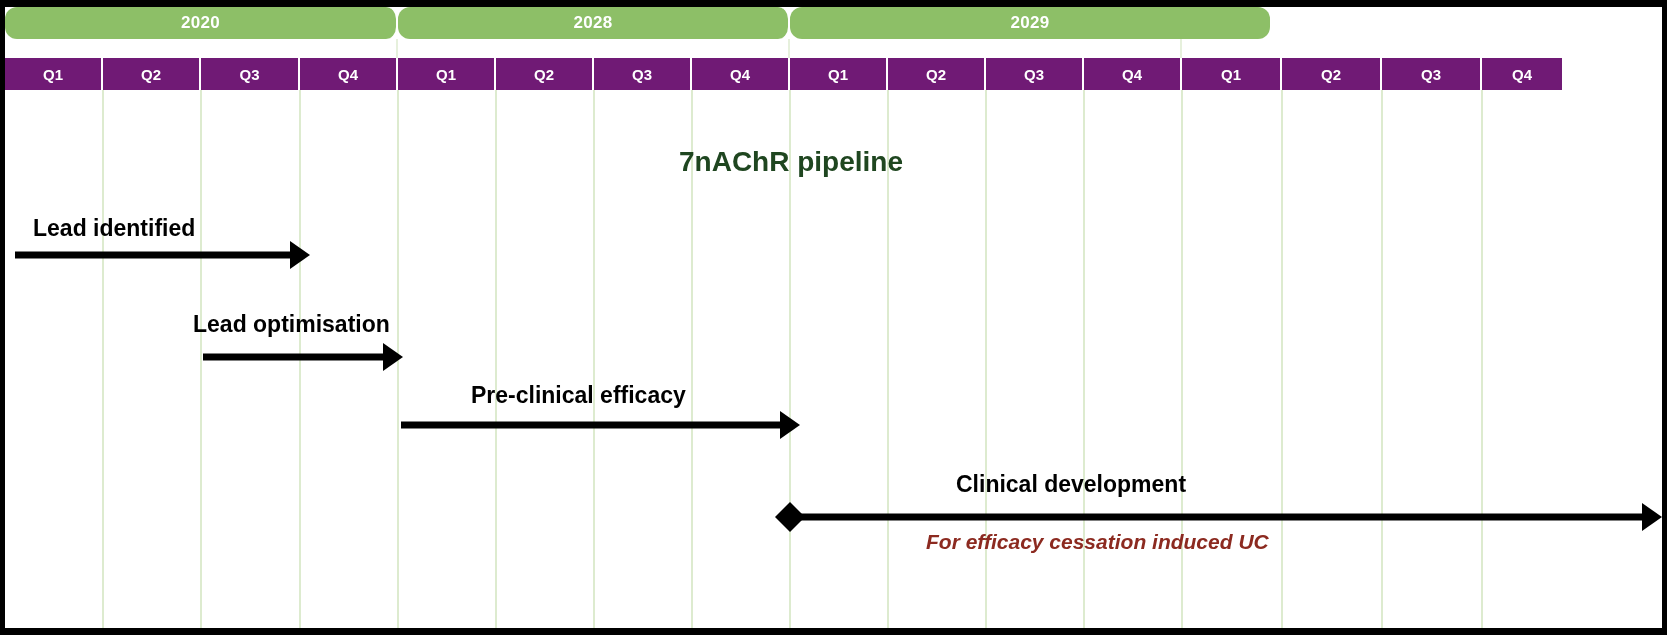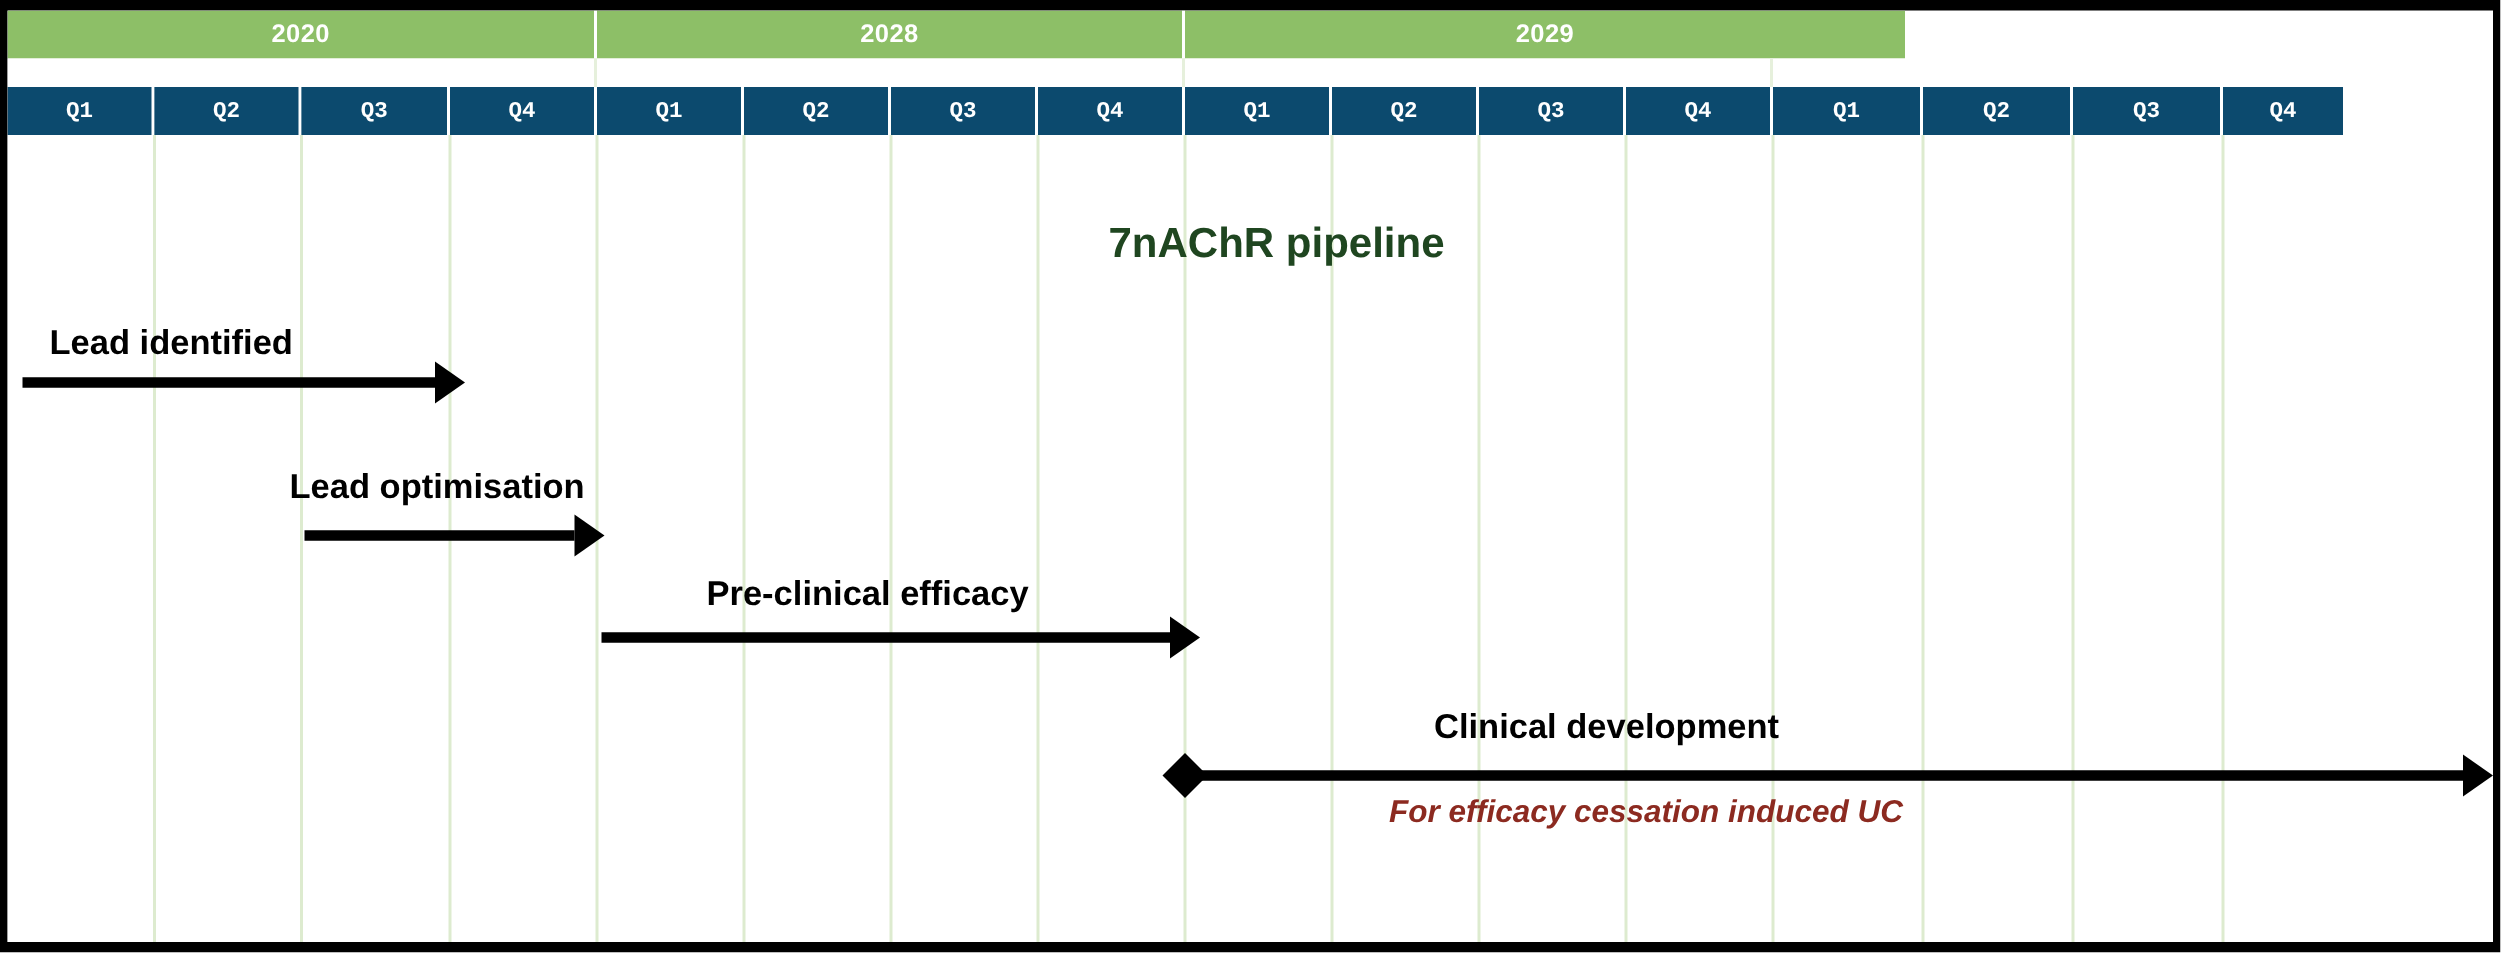--- a/index.html
+++ b/index.html
@@ -36,20 +36,21 @@
     background: #8DBF67;
     color: #ffffff;
     font-size: 17px;
     font-weight: bold;
     display: flex;
     align-items: center;
     justify-content: center;
     box-sizing: border-box;
     border-right: 2px solid #ffffff;
     letter-spacing: 0.3px;
+    border-radius: 12px;
   }
   .year-cell:last-child { border-right: none; }
 
   .spacer-row {
     position: absolute;
     left: 0;
     top: 32px;
     width: 1657px;
     height: 19px;
     background: #ffffff;
@@ -65,30 +66,29 @@
   .quarters-row {
     position: absolute;
     left: 0;
     top: 51px;
     width: 1657px;
     height: 32px;
     display: flex;
   }
   .quarter-cell {
     height: 32px;
-    background: #0c4a6e;
+    background: #701a75;
     color: #ffffff;
     font-size: 15px;
     font-weight: bold;
     display: flex;
     align-items: center;
     justify-content: center;
     box-sizing: border-box;
     border-right: 2px solid #ffffff;
-    font-family: Liberation Mono, monospace;
   }
   .quarter-cell:last-child { border-right: none; }
 
   
   .plot {
     position: absolute;
     left: 0;
     top: 83px;
     width: 1657px;
     height: 538px;
@@ -222,21 +222,21 @@
     <div class="gridline" style="left:686px"></div>
     <div class="gridline" style="left:784px"></div>
     <div class="gridline" style="left:882px"></div>
     <div class="gridline" style="left:980px"></div>
     <div class="gridline" style="left:1078px"></div>
     <div class="gridline" style="left:1176px"></div>
     <div class="gridline" style="left:1276px"></div>
     <div class="gridline" style="left:1376px"></div>
     <div class="gridline" style="left:1476px"></div>
 
-    <div class="chart-title" style="left:734px; top:56px">7nAChR pipeline</div>
+    <div class="chart-title" style="left:674px; top:56px">7nAChR pipeline</div>
 
     <div class="task-label" style="left:28px; top:125px">Lead identified</div>
     <svg class="bar-svg" width="1657" height="538">
       <line x1="10" y1="165" x2="285" y2="165" stroke="#000000" stroke-width="7"></line>
       <polygon points="285,151 305,165 285,179" fill="#000000"></polygon>
     </svg>
 
     <div class="task-label" style="left:188px; top:221px">Lead optimisation</div>
     <svg class="bar-svg" width="1657" height="538">
       <line x1="198" y1="267" x2="378" y2="267" stroke="#000000" stroke-width="7"></line>

